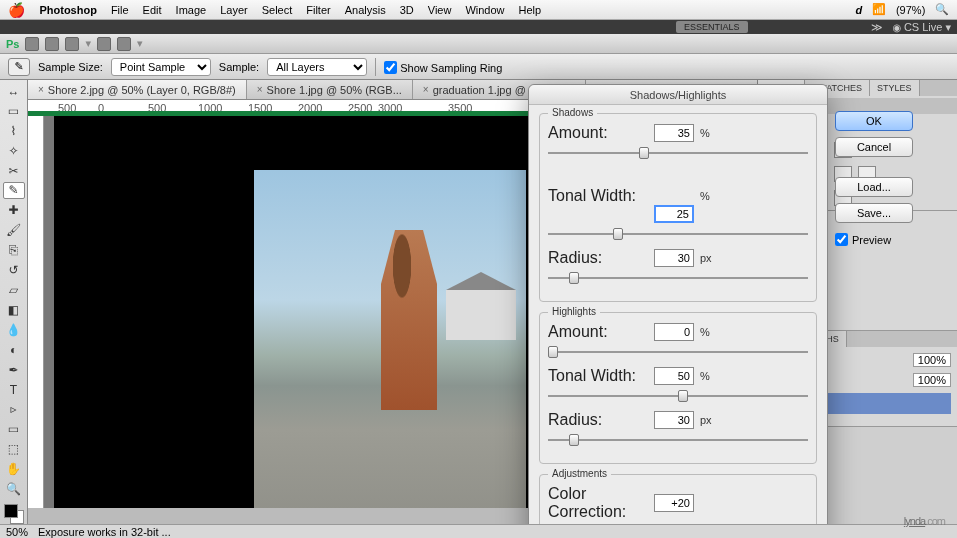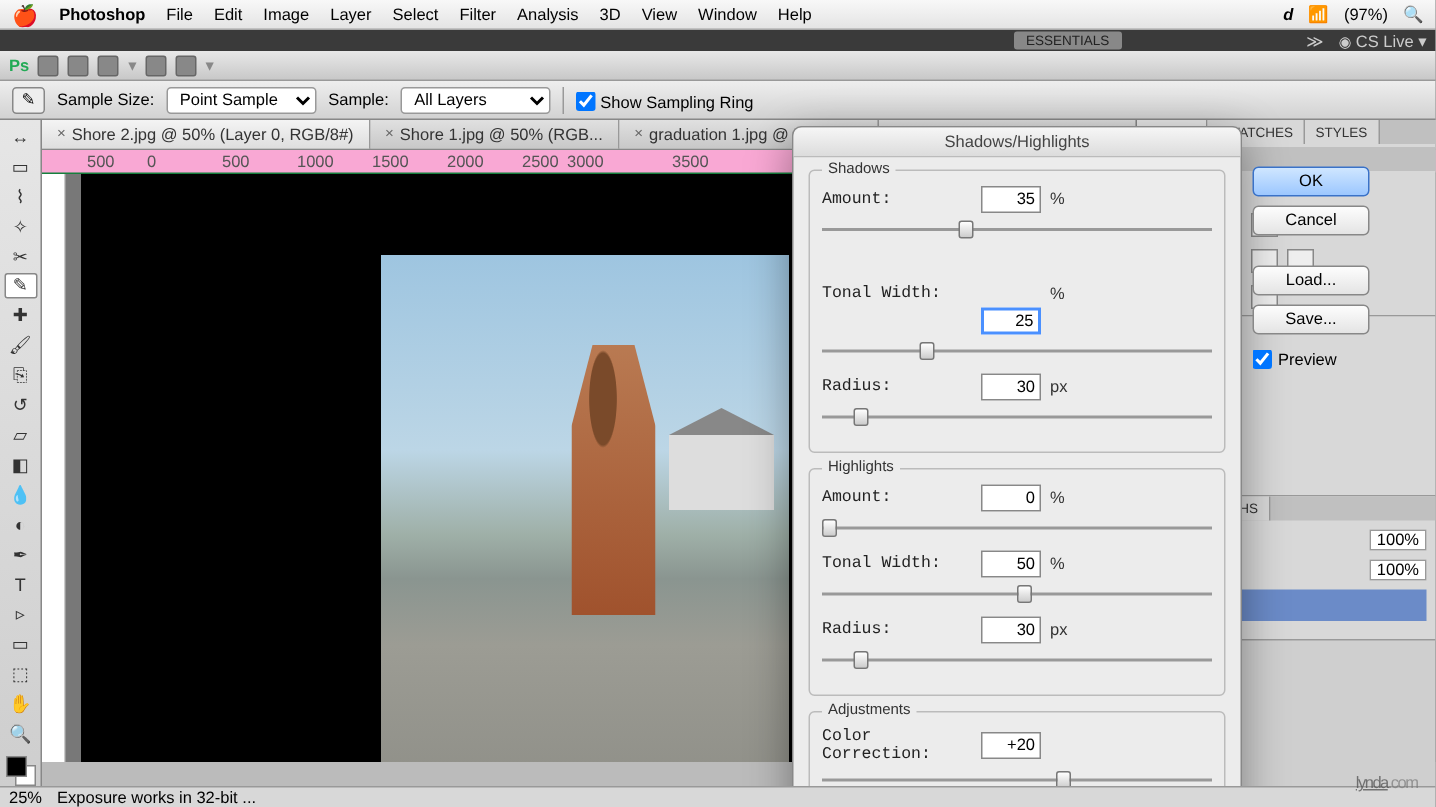--- a/index.html
+++ b/index.html
@@ -34,21 +34,21 @@
 .toolbox .t.sel{ background:#fff; border:1px solid #888;}
 .toolbox .swatch{ width:20px;height:20px; margin-top:4px; position:relative;}
 .swatch .fg{width:14px;height:14px;background:#000;border:1px solid #888;position:absolute;left:0;top:0;}
 .swatch .bg{width:14px;height:14px;background:#fff;border:1px solid #888;position:absolute;right:0;bottom:0;}
 
 .docs { flex:1; background:#bbb; position:relative; }
 .tabs { height:20px; background:#c9c9c9; display:flex; border-bottom:1px solid #888;}
 .tabs .tab{ padding:3px 10px; font-size:10px; color:#333; background:linear-gradient(#e0e0e0,#c8c8c8); border-right:1px solid #999; display:flex; align-items:center; gap:4px; }
 .tabs .tab.active{ background:linear-gradient(#f4f4f4,#dedede); }
 .tabs .x{ color:#666; font-size:10px; }
-.ruler-h{ height:16px; background:#f9a8d4; border-bottom:1px solid #15803d; font-size:8px; color:#555; overflow:hidden; position:relative;}
+.ruler-h{ height:16px; background:#ffffff; border-bottom:5px solid #15803d; font-size:8px; color:#555; overflow:hidden; position:relative;}
 .ruler-h span{position:absolute;top:2px;}
 .canvas-wrap{ position:absolute; top:36px; left:16px; right:0; bottom:16px; background:#787878; overflow:hidden;}
 .ruler-v{position:absolute;top:36px;left:0;width:16px;bottom:16px;background:#fff;border-right:1px solid #999;}
 .canvas { position:absolute; left:10px; top:0; width:484px; height:440px; background:#000; }
 .photo { position:absolute; left:200px; top:54px; width:272px; height:372px; background:
   linear-gradient(to bottom, #9ec5e0 0%, #bcd6e6 35%, #9fb0a8 50%, #8a9590 58%, #9c9c94 70%, #8d8d86 100%);
 }
 .photo .person{ position:absolute; left:120px; top:60px; width:70px; height:180px;
   background:radial-gradient(ellipse at 40% 20%, #7a4a2a 0 15%, transparent 16%),
              linear-gradient(#b97a52,#a0522d);
@@ -71,21 +71,21 @@
 .iconrow{display:flex;gap:6px;padding:4px;}
 .iconrow .ic{width:18px;height:16px;border:1px solid #888;background:#eee;}
 
 
 .dialog{ position:absolute; left:528px; top:84px; width:300px; background:#ececec; border:1px solid #888; border-radius:6px; box-shadow:0 8px 30px rgba(0,0,0,0.4); }
 .dialog .titlebar{ height:20px; background:linear-gradient(#f6f6f6,#dcdcdc); border-bottom:1px solid #bbb; border-radius:6px 6px 0 0; text-align:center; font-size:11px; line-height:20px; color:#444;}
 .dialog .content{ padding:8px 10px 10px 10px; position:relative;}
 .group{ border:1px solid #bbb; border-radius:4px; padding:10px 8px 8px 8px; margin-bottom:10px; position:relative;}
 .group .legend{ position:absolute; top:-7px; left:8px; background:#ececec; padding:0 4px; font-size:10px; color:#333;}
 .row{ display:flex; align-items:center; margin-bottom:6px; gap:6px;}
-.row .lbl{ width:100px; font-size:11px; color:#222;font-family:Liberation Mono, monospace;}
+.row .lbl{ width:100px; font-size:16px; color:#222;}
 .row input[type=text]{ width:40px; height:18px; font-size:11px; text-align:right; padding:0 3px; border:1px solid #888; background:#fff;}
 .row input.hl{ border:2px solid #4a90ff;margin-top:37px; }
 .row .unit{ width:18px; font-size:11px; color:#333;}
 .slider{ height:14px; position:relative; margin:-2px 0 8px 0;}
 .slider .track{ position:absolute; left:0; right:0; top:6px; height:2px; background:#999;}
 .slider .thumb{ position:absolute; top:1px; width:10px; height:12px; background:linear-gradient(#fff,#ccc); border:1px solid #777; border-radius:2px;}
 .sidebuttons{ position:absolute; right:-86px; top:6px; width:78px; display:flex; flex-direction:column; gap:6px;}
 .btn{ height:20px; border:1px solid #888; border-radius:4px; background:linear-gradient(#fdfdfd,#e4e4e4); font-size:11px; text-align:center; line-height:18px; cursor:pointer;}
 .btn.primary{ background:linear-gradient(#cfe6ff,#9cc7ff); border:1px solid #3a72c8;}
 .chk{ display:flex; align-items:center; gap:4px; font-size:11px; margin-top:4px;}
@@ -374,17 +374,17 @@
       <div class="row">
           <input type="text" value="0.01" style="">
         </div>
 
     </div>
 
   </div>
 </div>
 
 <div class="statusbar">
-  <span>25%</span>
+  <span>50%</span>
   <span>Exposure works in 32-bit ...</span>
 </div>
 
 <div class="watermark"><b>lynda</b><span>.com</span></div>
 
 </body></html>

